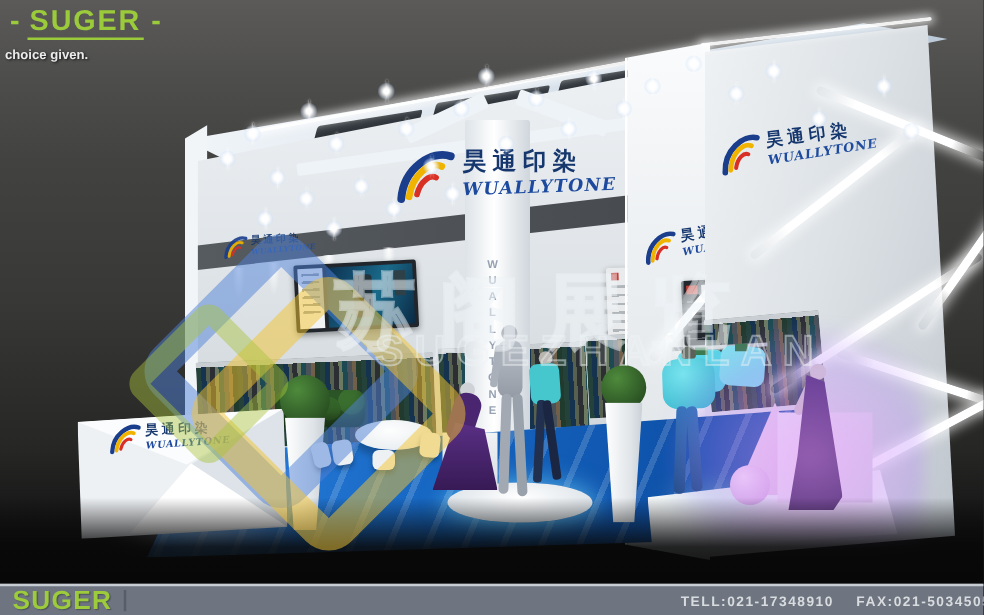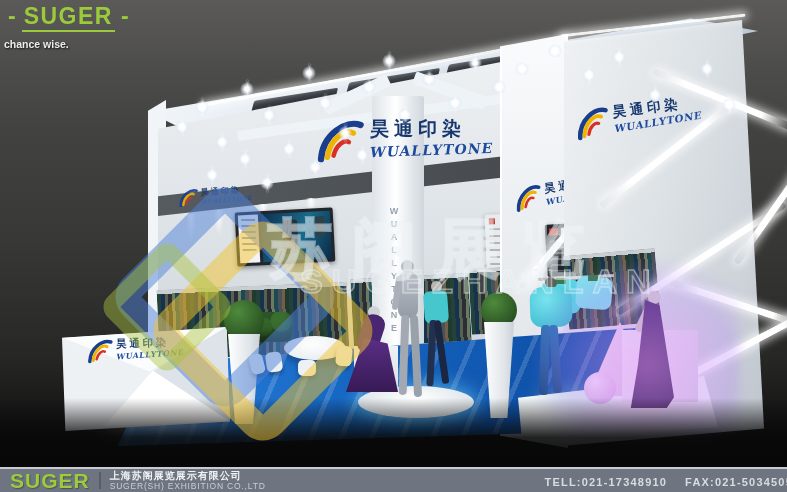--- a/index.html
+++ b/index.html
@@ -356,27 +356,23 @@
     </div>
 
   <div class="abs header" style="left:8px;top:5px;width:120px;">
     <div class="hlogo">
       <span class="hdash">-</span>
       <span class="hlogo-text">SUGER</span>
       <span class="hdash">-</span>
     </div>
   </div>
   <p class="abs hdesc" style="left:4px;top:38px;width:390px;">
-    <span>chance wise.</span>
+    <span>choice given.</span>
   </p>
 
   <div class="footer">
     <span class="flogo">SUGER</span>
     <div class="fsep"></div>
-    <div class="fcompany">
-      <span class="fc-cn">上海苏阁展览展示有限公司</span>
-      <span class="fc-en">SUGER(SH) EXHIBITION CO.,LTD</span>
-    </div>
     <div class="fcontact">
       <span class="tel">TELL:021-17348910</span><span>FAX:021-5034505</span>
     </div>
   </div>
 </div>
 
 </body></html>

